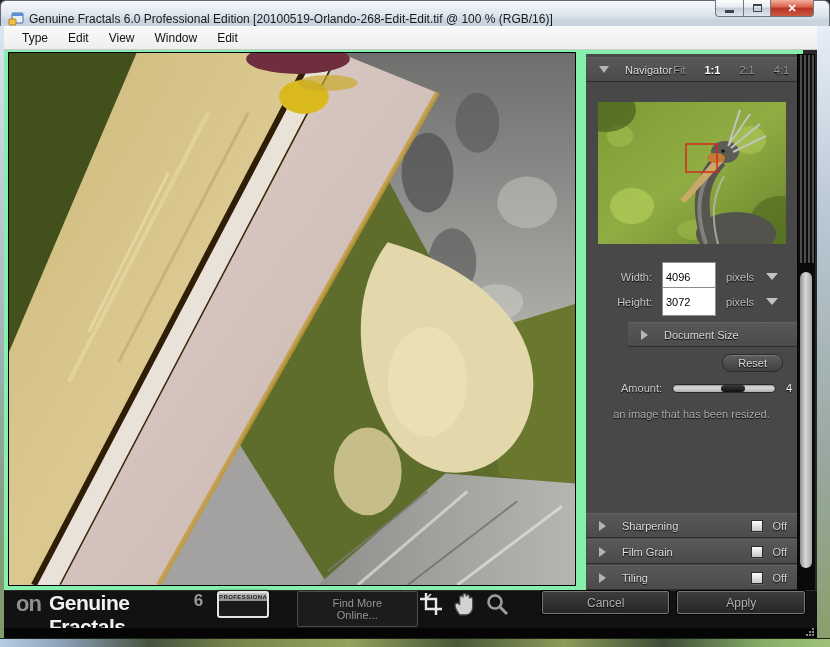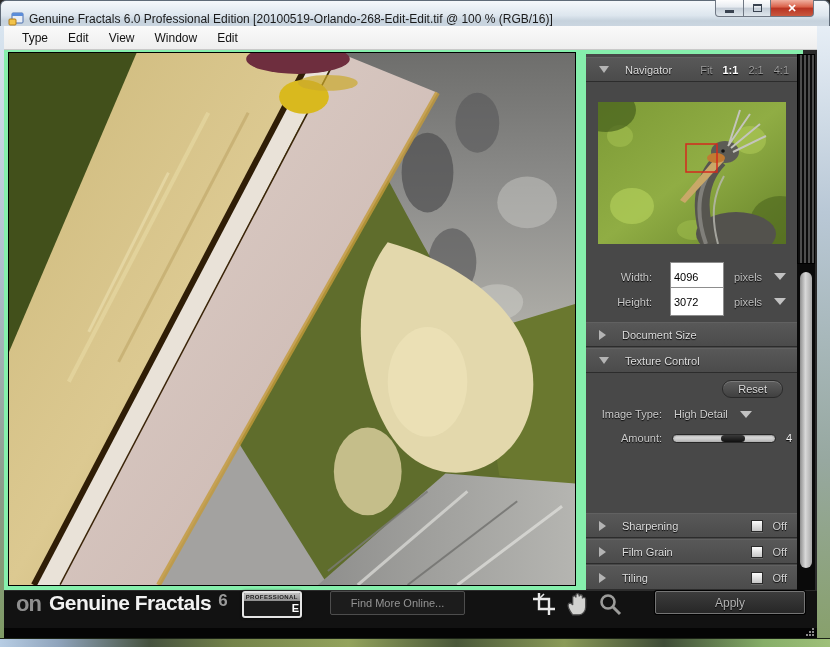--- a/index.html
+++ b/index.html
@@ -56,32 +56,32 @@
     background:linear-gradient(#585858,#4b4b4b);
     border-top:1px solid #616161; border-bottom:1px solid #2c2c2c;
     display:flex; align-items:center; }
   .tri { width:0; height:0; margin-left:13px; }
   .tri.down { border-left:5px solid transparent; border-right:5px solid transparent;
     border-top:7px solid #b4b4b4; }
   .tri.right { border-top:5px solid transparent; border-bottom:5px solid transparent;
     border-left:7px solid #b4b4b4; }
   .sec-title { font-size:11px; color:#dcdcdc; margin-left:16px;
     text-shadow:0 1px 1px #000; }
-  .zoom-opts { margin-left:auto; margin-right:8px; display:flex; gap:10px; }
+  .zoom-opts { margin-left:auto; margin-right:8px; display:flex; gap:19px; }
   .zoom-opt { font-size:11px; color:#9b9b9b; text-shadow:0 1px 1px #000; }
   .zoom-opt.active { color:#fff; font-weight:bold; }
 
   .thumb-wrap { height:182px; display:flex; align-items:center; justify-content:center; }
   .thumb { width:188px; height:142px; }
   .thumb svg { display:block; width:100%; height:100%; }
 
   .dim-row { display:flex; align-items:center; height:25px; padding-left:24px; }
   .dim-label { width:42px; text-align:right; font-size:11px; color:#c9c9c9;
     text-shadow:0 1px 1px #000; }
-  .dim-input { width:54px; height:29px; margin-left:18px; border:1px solid #8d8d8d;
+  .dim-input { width:54px; height:29px; margin-left:10px; border:1px solid #8d8d8d;
     background:#fff; font-size:11px; font-family:"Liberation Sans",sans-serif;
     padding:0 3px; color:#000; }
   .dim-unit { font-size:11px; color:#bdbdbd; margin-left:10px; text-shadow:0 1px 1px #000; }
   .dd-arrow { width:0; height:0; border-left:6px solid transparent;
     border-right:6px solid transparent; border-top:7px solid #c2c2c2; margin-left:12px; }
 
   .reset-row { display:flex; justify-content:flex-end; padding:7px 14px 4px 0; }
   .reset-btn { background:linear-gradient(#5e5e5e,#404040); border:1px solid #2a2a2a;
     box-shadow:inset 0 1px 0 #7a7a7a; border-radius:9px; color:#dadada;
     font-size:11px; padding:2px 15px; text-shadow:0 1px 1px #000; }
@@ -294,50 +294,42 @@
         <span class="dim-unit">pixels</span>
         <div class="dd-arrow"></div>
       </div>
       <div class="dim-row">
         <span class="dim-label">Height:</span>
         <input class="dim-input" value="3072" style="">
         <span class="dim-unit">pixels</span>
         <div class="dd-arrow"></div>
       </div>
 
-      <div class="sec-header" style="margin-top:8px;">
+      <div class="sec-header" style="margin-top:8px;margin-left:42px;">
         <div class="tri right"></div>
         <span class="sec-title">Document Size</span>
       </div>
 
-      <div class="sec-header">
-        <div class="tri down"></div>
-        <span class="sec-title">Texture Control</span>
-      </div>
 
       <div class="reset-row">
         <button class="reset-btn">Reset</button>
       </div>
 
-      <div class="ctl-row">
-        <span class="ctl-label">Image Type:</span>
-        <span class="ctl-value-dd">High Detail</span>
-        <div class="dd-arrow"></div>
-      </div>
 
       <div class="ctl-row">
         <span class="ctl-label">Amount:</span>
         <div class="slider">
           <div class="slider-thumb pos-amount"></div>
         </div>
         <span class="slider-value">4</span>
       </div>
 
 
       <div class="note">
+        <div>an image that has been resized.</div>
       </div>
 
       <div class="toggles">
         <div class="sec-header toggle-header">
           <div class="tri right"></div>
           <span class="sec-title">Sharpening</span>
           <div class="toggle-right">
             <div class="checkbox"></div>
             <span class="off-label">Off</span>
           </div>
@@ -392,20 +384,21 @@
         </svg>
       </div>
       <div class="tool">
         <svg viewBox="0 0 24 24" width="24" height="24">
           <circle cx="10" cy="10" r="6.5" stroke="#9c9c9a" stroke-width="2.6" fill="none"></circle>
           <path d="M15 15 L22 22" stroke="#9c9c9a" stroke-width="3" fill="none"></path>
         </svg>
       </div>
     </div>
 
+    <button class="action-btn">Cancel</button>
     <button class="action-btn">Apply</button>
   </div>
 
   <div class="statusstrip">
     <div class="grip"></div>
   </div>
   <div class="frame-bottom"></div>
 
 </div>
 

